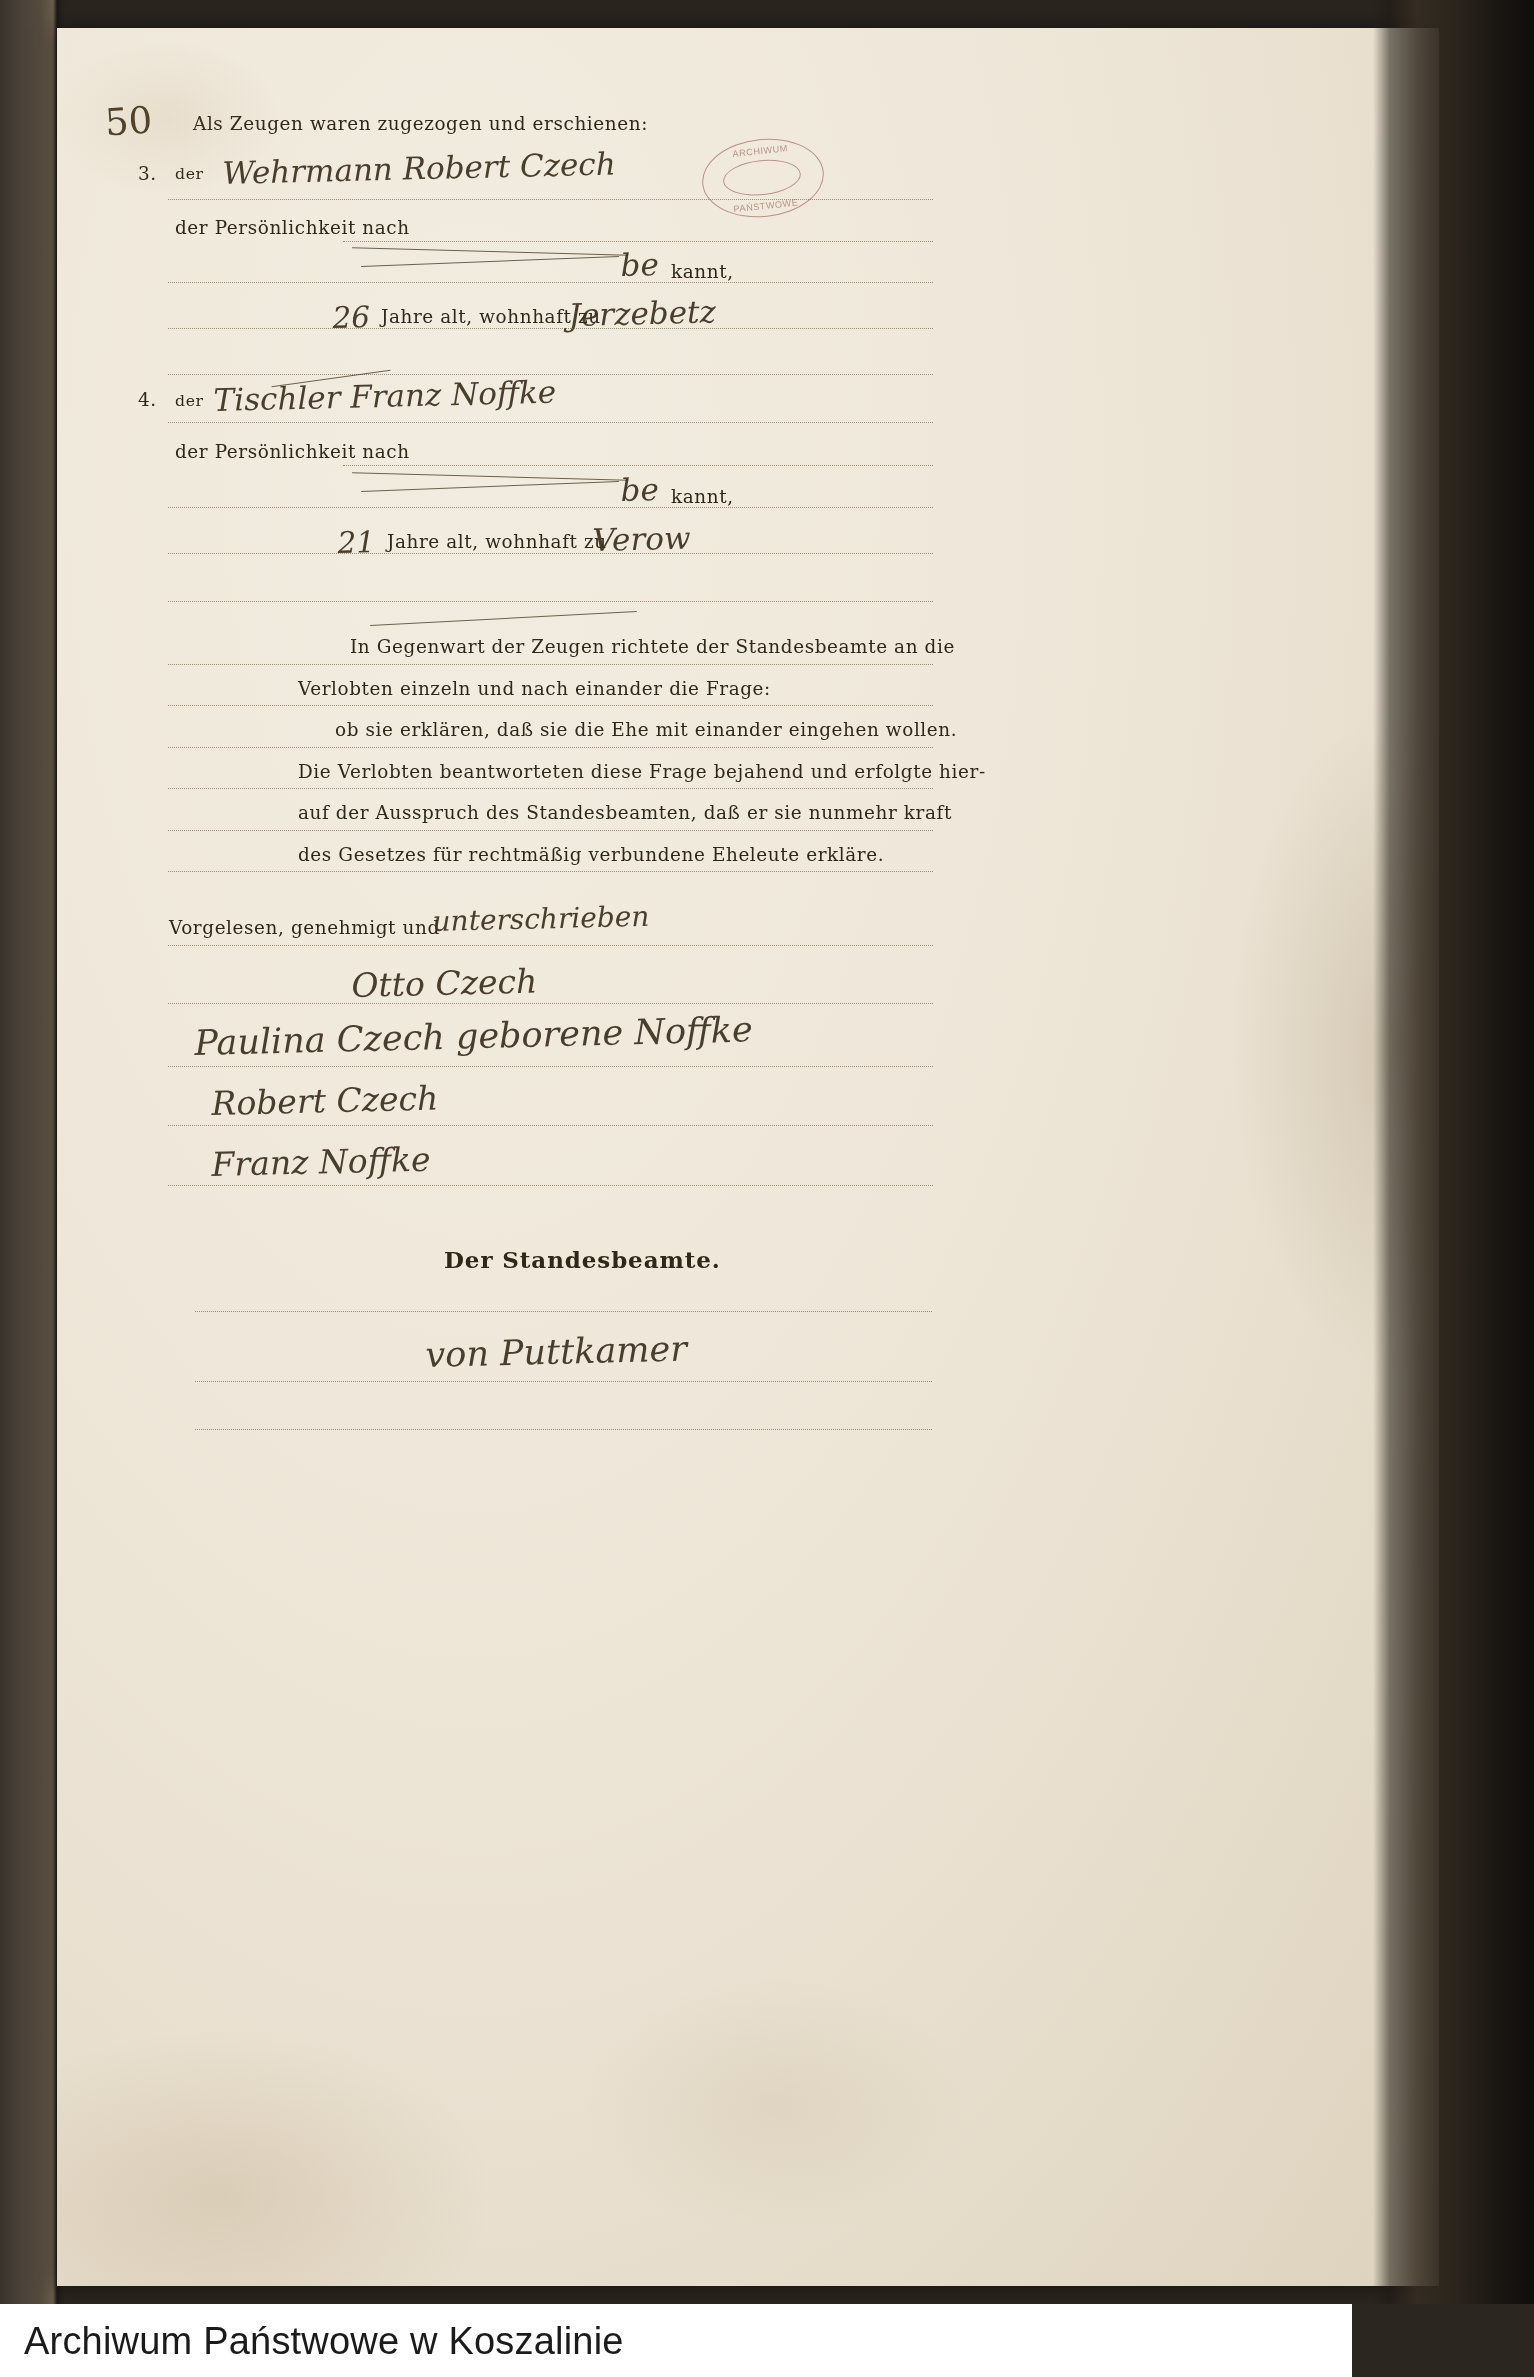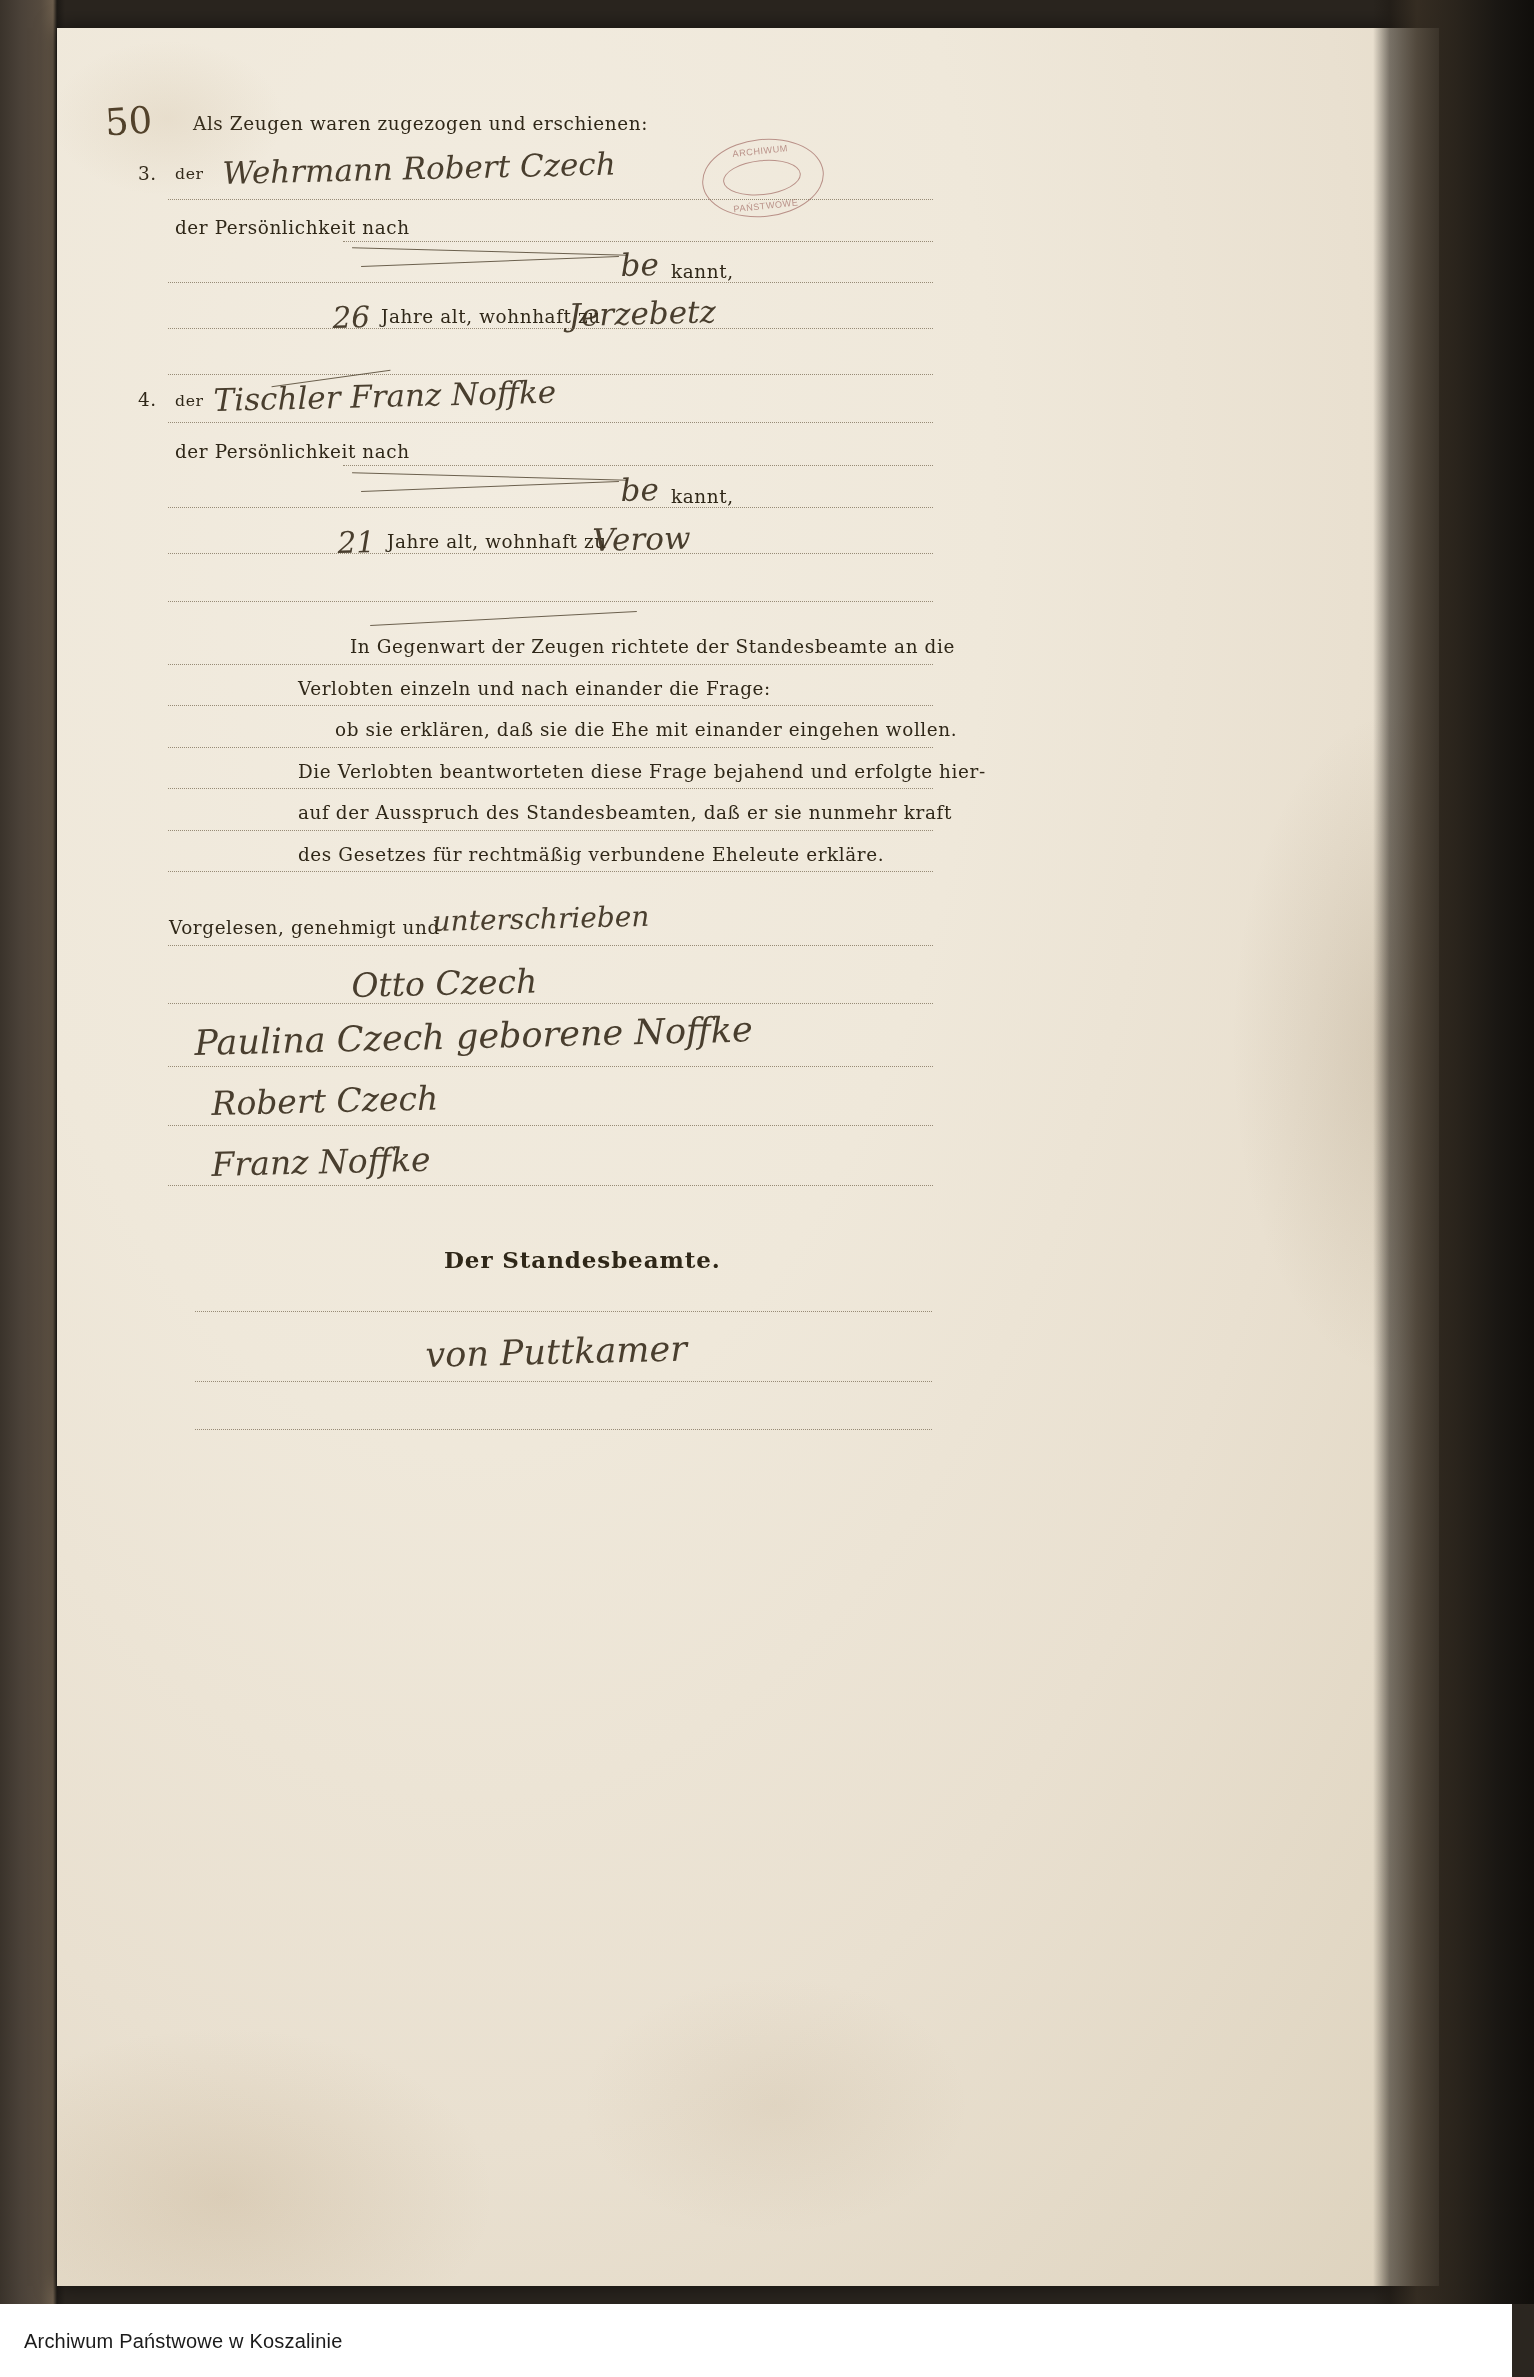--- a/index.html
+++ b/index.html
@@ -149,26 +149,26 @@
     border-radius: 50%;
   }
   #stamp .t1 { position: absolute; left: 0; top: 5.5px; width: 120px; }
   #stamp .t2 { position: absolute; left: 0; bottom: 5.5px; width: 120px; }
 
   
   #footer {
     position: absolute;
     left: 0;
     top: 2304px;
-    width: 1512px;
+    width: 1352px;
     height: 74px;
     background: #ffffff;
     color: #1b1b1b;
     font-family: "Liberation Sans", sans-serif;
-    font-size: 20px;
+    font-size: 38px;
     display: flex;
     align-items: center;
     padding-left: 24px;
     box-sizing: border-box;
     letter-spacing: 0.2px;
   }
 </style>
 </head>
 <body>
 

